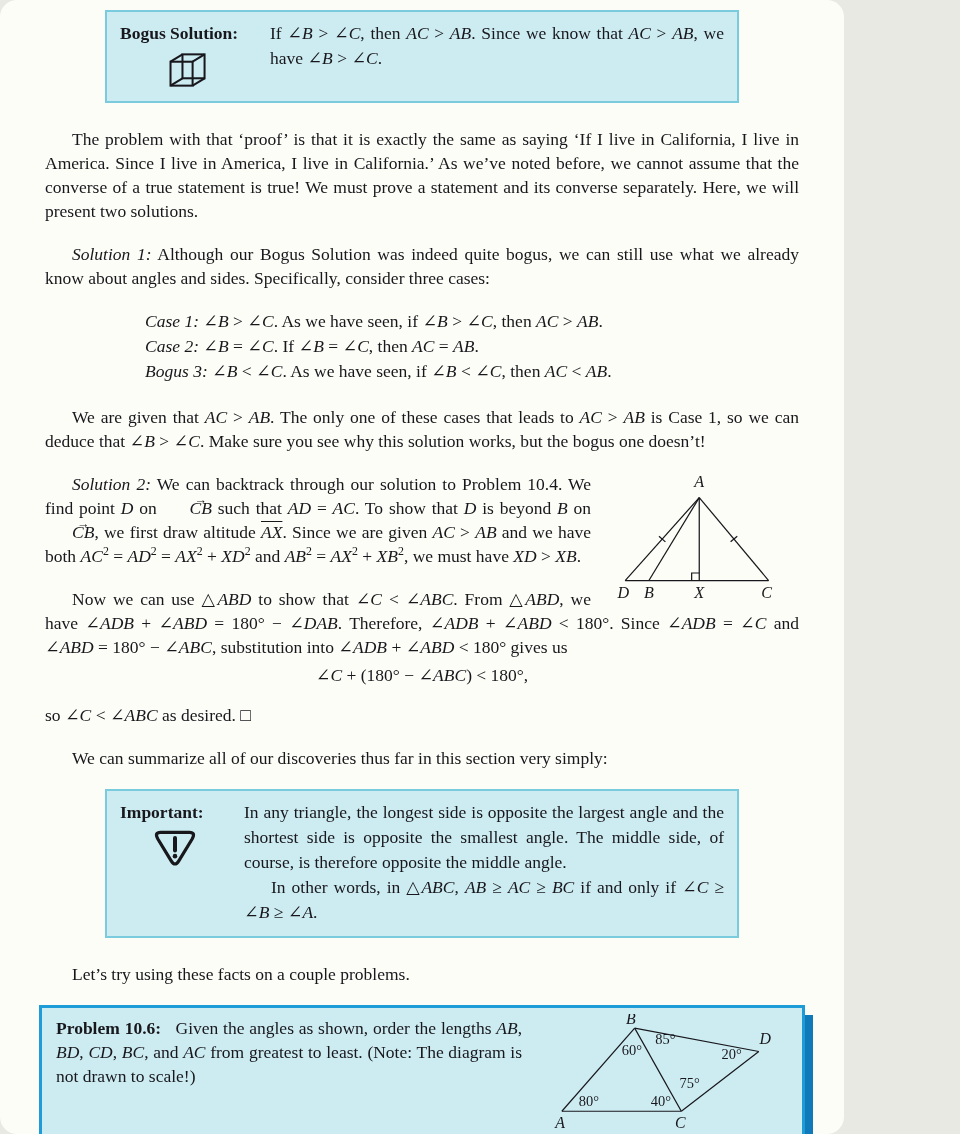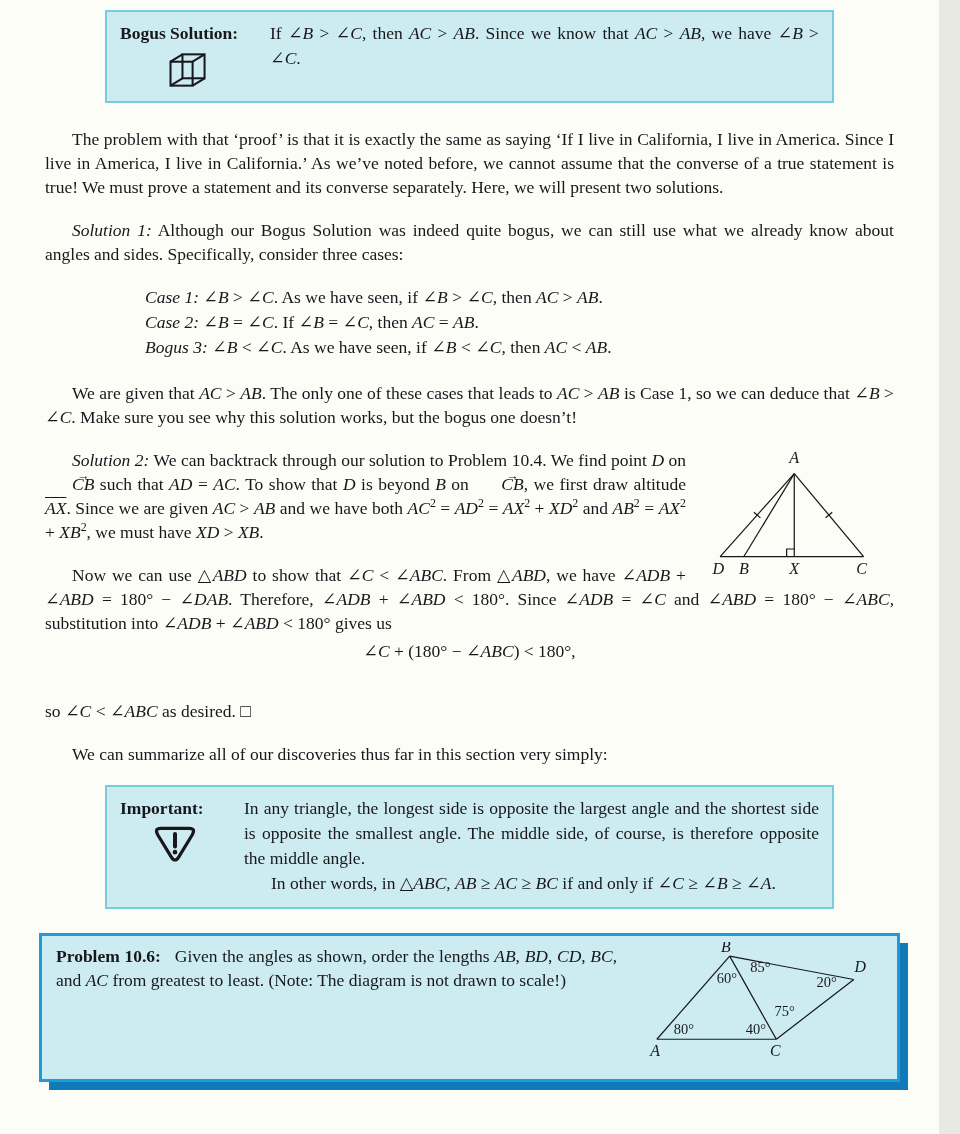--- a/index.html
+++ b/index.html
@@ -1,22 +1,22 @@
 <!DOCTYPE html>
 <html style="--page_bg: #fdfdf8; --ink: #17171c; --box_fill: #cdecf2; --box_border: #79cbdd; --problem_border: #1e9cd7; --problem_shadow: #1079ba;"><head>
 <meta charset="utf-8">
 <style>
   html,body{margin:0;padding:0;background:#e9e9e4;}
   .page{
-    width:939px;height:1134px;box-sizing:border-box;
+    width:844px;height:1134px;box-sizing:border-box;
     background:var(--page_bg,#fdfdf8);
     color:var(--ink,#17171c);
     font-family:"Liberation Serif","DejaVu Serif",serif;
     font-size:17.5px;line-height:24px;
-    padding:10px 45px 0;position:relative;overflow:hidden;
+    padding:10px 45px 0;position:relative;overflow:hidden;border-radius:17px;
   }
   .para{margin:0 0 19px;text-align:justify;}
   .indent{text-indent:27px;}
   i{font-style:italic;}
   sup{font-size:0.68em;line-height:0;vertical-align:super;}
   .ov{font-style:italic;text-decoration:overline;}
   .ray{position:relative;display:inline-block;font-style:italic;}
   .ray::after{content:"\2192";position:absolute;left:50%;top:-0.62em;transform:translateX(-50%);
     font-size:0.72em;font-style:normal;}
   
@@ -33,21 +33,21 @@
   .side-icon{display:block;margin:5px auto 0;}
   .callout-body{flex:1;text-align:justify;line-height:25px;}
   .callout-body .p2{text-indent:27px;margin-top:0;}
   
   .cases{margin:0 0 21px 100px;}
   .case-line{line-height:25px;}
   
   .fig1{float:right;margin:2px 0 2px 18px;}
   .sol2 .para{}
   .sol2 .para:last-child{margin-bottom:0;}
-  .equation{text-align:center;margin:4px 0 36px;text-indent:0;}
+  .equation{text-align:center;margin:4px 0 16px;text-indent:0;}
   .fig-line{stroke:var(--ink,#17171c);stroke-width:1.3;fill:none;}
   .fig-label{font-family:"Liberation Serif","DejaVu Serif",serif;font-style:italic;font-size:17px;fill:var(--ink,#17171c);}
   .fig-angle{font-family:"Liberation Serif","DejaVu Serif",serif;font-size:15.5px;fill:var(--ink,#17171c);}
   
   .problem-box{
     margin:0 -6px;border:3px solid var(--problem_border,#1e9cd7);
     background:var(--box_fill,#cdecf2);
     padding:8px 14px 6px;box-sizing:border-box;
     box-shadow:9px 9px 0 -1px var(--problem_shadow,#1079ba);
     overflow:hidden;min-height:148px;
@@ -126,20 +126,21 @@
         <line x1="23" y1="9.5" x2="23" y2="22.5" stroke="#17171c" stroke-width="4.2" stroke-linecap="round"></line>
         <circle cx="23" cy="28.5" r="2.4" fill="#17171c"></circle>
       </svg>
     </div>
     <div class="callout-body">
       <div style="display:inline;">In any triangle, the longest side is opposite the largest angle and the shortest side is opposite the smallest angle. The middle side, of course, is therefore opposite the middle angle.</div>
       <div class="p2">In other words, in △<i>ABC</i>, <i>AB</i> ≥ <i>AC</i> ≥ <i>BC</i> if and only if ∠<i>C</i> ≥ ∠<i>B</i> ≥ ∠<i>A</i>.</div>
     </div>
   </section>
 
+  <p class="para indent">Let’s try using these facts on a couple problems.</p>
 
   <section class="problem-box">
     <svg class="fig2" width="252" height="131" viewBox="0 0 270 140" preserveAspectRatio="xMidYMid meet">
       <g class="fig-line">
         <line x1="110" y1="15" x2="32" y2="104"></line>
         <line x1="32" y1="104" x2="160" y2="104"></line>
         <line x1="110" y1="15" x2="160" y2="104"></line>
         <line x1="110" y1="15" x2="243" y2="40"></line>
         <line x1="243" y1="40" x2="160" y2="104"></line>
       </g>

